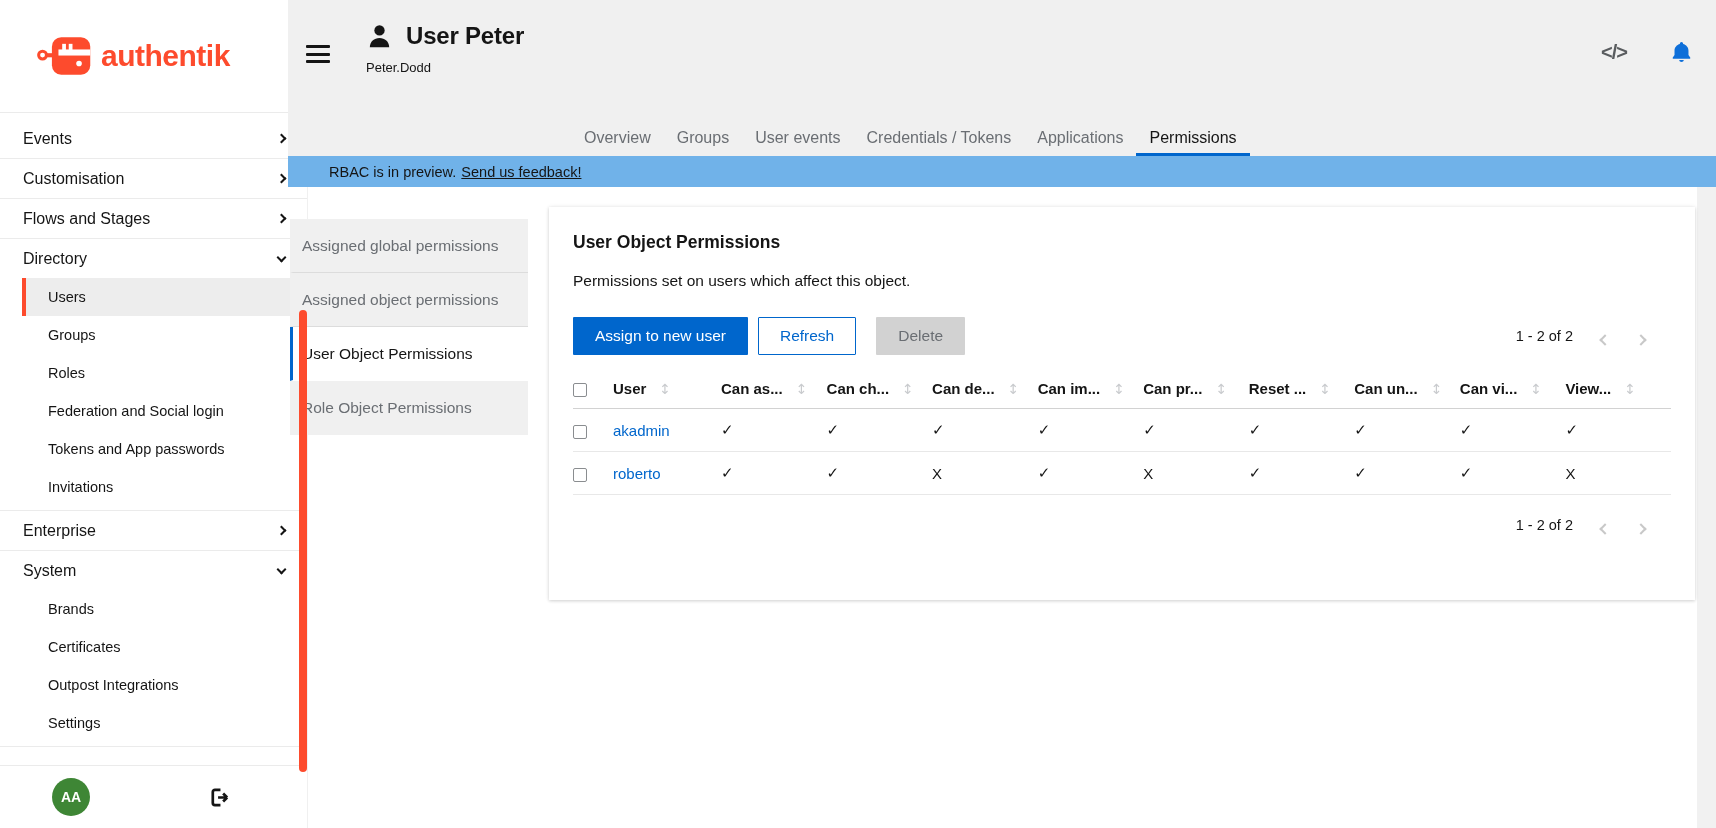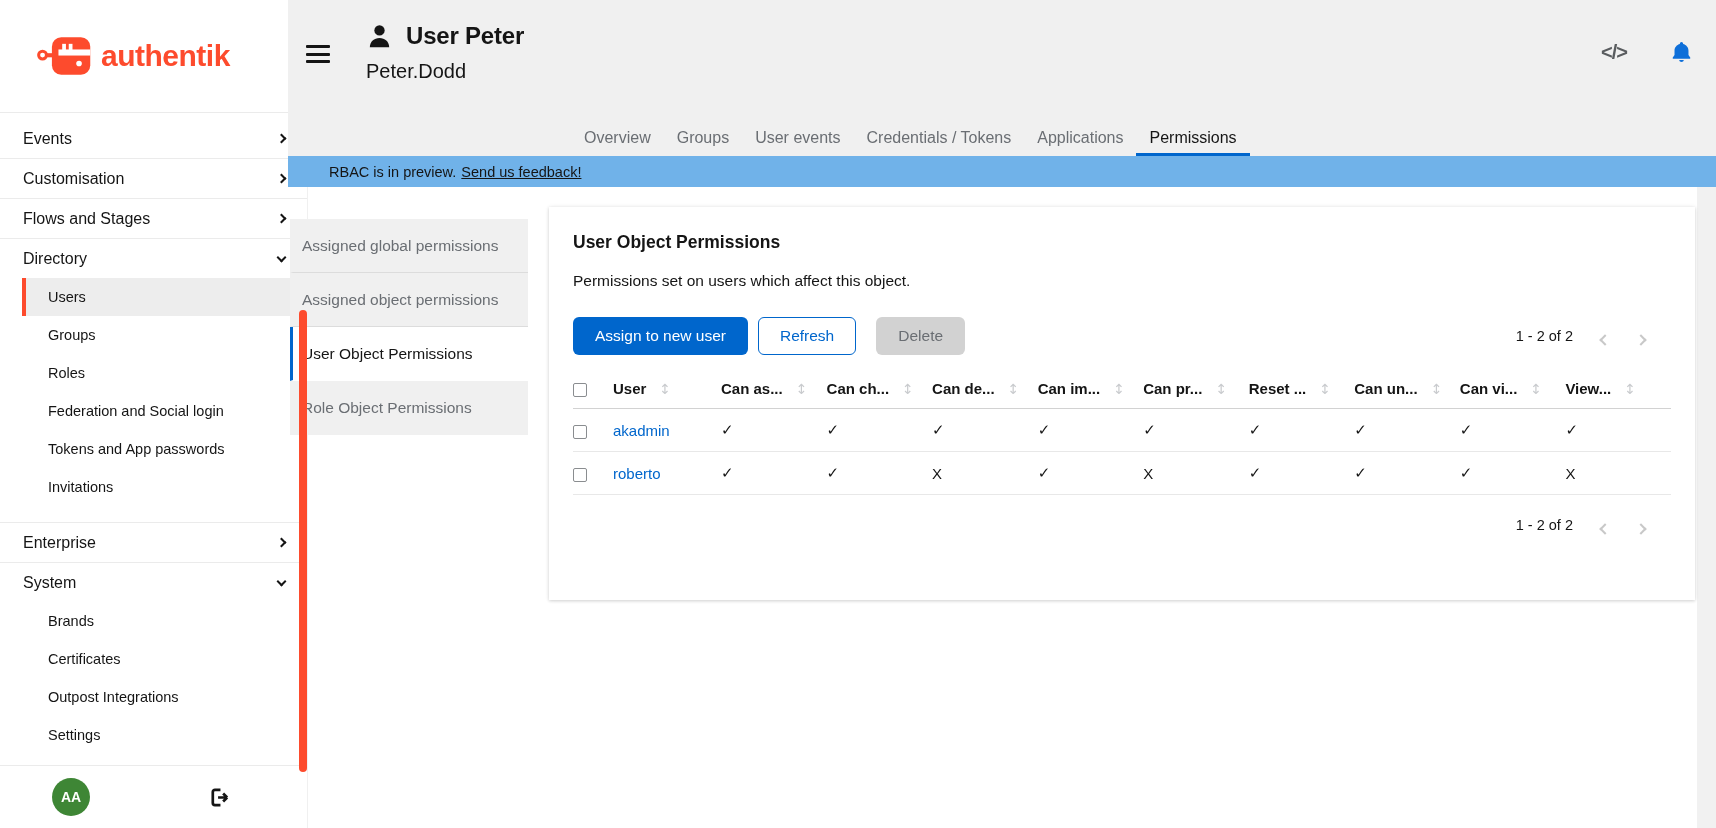--- a/index.html
+++ b/index.html
@@ -10,40 +10,40 @@
   html,body{margin:0;padding:0;}
   body{font-family:"Liberation Sans", sans-serif; color:var(--ink); background:#fff;}
   .screen{position:relative;width:1716px;height:828px;overflow:hidden;background:#fff;}
 
   
   .sidebar{position:absolute;left:0;top:0;width:308px;height:828px;background:#fff;border-right:1px solid #f0f0f0;display:flex;flex-direction:column;}
   .logo-row{height:113px;display:flex;align-items:center;padding-left:36px;border-bottom:1px solid var(--line);flex:none;}
   .brand-text{font-size:30px;font-weight:700;color:var(--brand);letter-spacing:-0.5px;margin-left:7px;}
   .nav{flex:1;padding-top:6px;overflow:hidden;}
   .nav-group{border-bottom:1px solid var(--line);}
-  .nav-group.has-children{padding-bottom:16px;}
+  .nav-group.has-children{padding-bottom:4px;}
   .nav-item{height:39px;display:flex;align-items:center;justify-content:space-between;padding:0 22px 0 23px;font-size:16px;cursor:pointer;}
   .nav-sub-item{height:38px;display:flex;align-items:center;margin-left:22px;border-left:4px solid transparent;padding-left:22px;font-size:14.5px;cursor:pointer;}
   .nav-sub-item.active{background:#ededed;border-left-color:var(--brand);}
   .chev{display:inline-block;width:7px;height:7px;border-right:2.5px solid var(--ink);border-bottom:2.5px solid var(--ink);}
   .chev-right{transform:rotate(-45deg);}
   .chev-down{transform:rotate(45deg);margin-top:-3px;}
   .scroll-thumb{position:absolute;right:0;top:310px;width:8px;height:462px;background:var(--brand);border-radius:4px;z-index:5;}
   .sidebar-footer{flex:none;height:63px;border-top:1px solid var(--line);display:flex;align-items:center;padding-left:52px;}
   .avatar{width:38px;height:38px;border-radius:50%;background:var(--avatar);color:#fff;font-size:14px;font-weight:700;display:flex;align-items:center;justify-content:center;cursor:pointer;}
   .signout{margin-left:118px;cursor:pointer;display:flex;}
 
   
   .topbar{position:absolute;left:288px;right:0;top:0;height:156px;background:var(--grey);}
   .hamburger{position:absolute;left:18px;top:45px;width:24px;cursor:pointer;}
   .hamburger div{height:3.2px;background:var(--ink);border-radius:1px;margin-bottom:4.4px;}
   .title-block{position:absolute;left:78px;top:22px;}
   .title-row{display:flex;align-items:center;gap:13px;}
   .page-title{font-size:24px;font-weight:600;letter-spacing:-0.2px;}
-  .page-subtitle{font-size:20px;margin-top:10px;}
+  .page-subtitle{font-size:13px;margin-top:10px;}
   .top-icons{position:absolute;right:22px;top:40px;display:flex;align-items:center;gap:42px;}
   .code-icon{font-size:20px;font-weight:700;color:#595c5f;cursor:pointer;letter-spacing:-1px;}
   .tabs{position:absolute;left:283px;bottom:0;display:flex;}
   .tab{padding:0 13px;height:34px;display:flex;align-items:center;font-size:16px;color:var(--muted);border-bottom:3px solid transparent;cursor:pointer;white-space:nowrap;}
   .tab.active{color:var(--ink);border-bottom-color:var(--primary);}
 
   
   .banner{position:absolute;left:288px;right:0;top:156px;height:31px;background:var(--banner);display:flex;align-items:center;padding-left:41px;font-size:14.5px;gap:5px;}
   .banner a{color:var(--ink);text-decoration:underline;cursor:pointer;}
 
@@ -54,21 +54,21 @@
   .subnav-item{height:54px;background:var(--grey);border-left:3px solid transparent;border-bottom:1px solid #dcdcdc;display:flex;align-items:center;padding-left:9px;font-size:15.5px;color:var(--muted);cursor:pointer;}
   .subnav-item:last-child{border-bottom:none;}
   .subnav-item.active{background:#fff;color:var(--ink);border-left-color:var(--primary);border-bottom-color:transparent;}
 
   
   .card{position:absolute;left:549px;top:207px;width:1146px;height:393px;background:#fff;box-shadow:0 1px 3px rgba(0,0,0,0.15),0 0 5px rgba(0,0,0,0.07);padding:25px 24px;}
   .card-title{font-size:17.5px;font-weight:700;}
   .card-desc{font-size:15.5px;margin-top:19px;}
   .toolbar{margin-top:27px;display:flex;align-items:center;justify-content:space-between;}
   .btn-group{display:flex;align-items:center;}
-  .btn{font-family:inherit;font-size:15.5px;height:38px;padding:0 21px;border-radius:6px;border:1px solid transparent;cursor:pointer;}
+  .btn{font-family:inherit;font-size:15.5px;height:38px;padding:0 21px;border-radius:1px;border:1px solid transparent;cursor:pointer;}
   .btn-primary{background:var(--primary);color:#fff;}
   .btn-secondary{background:#fff;border-color:var(--primary);color:var(--primary);margin-left:10px;}
   .btn-disabled{background:#d2d2d2;color:var(--muted);margin-left:20px;cursor:default;}
   .pagination{display:flex;align-items:flex-end;gap:28px;font-size:14.5px;padding-right:26px;}
   .pg-btn{display:flex;align-items:center;color:#c8c8c8;cursor:pointer;}
   .pg-btn .chev{width:8px;height:8px;border-width:2px;border-color:#c8c8c8;}
   .chev-left{transform:rotate(135deg);}
 
   
   table.perm{width:100%;border-collapse:collapse;table-layout:fixed;margin-top:18px;}

